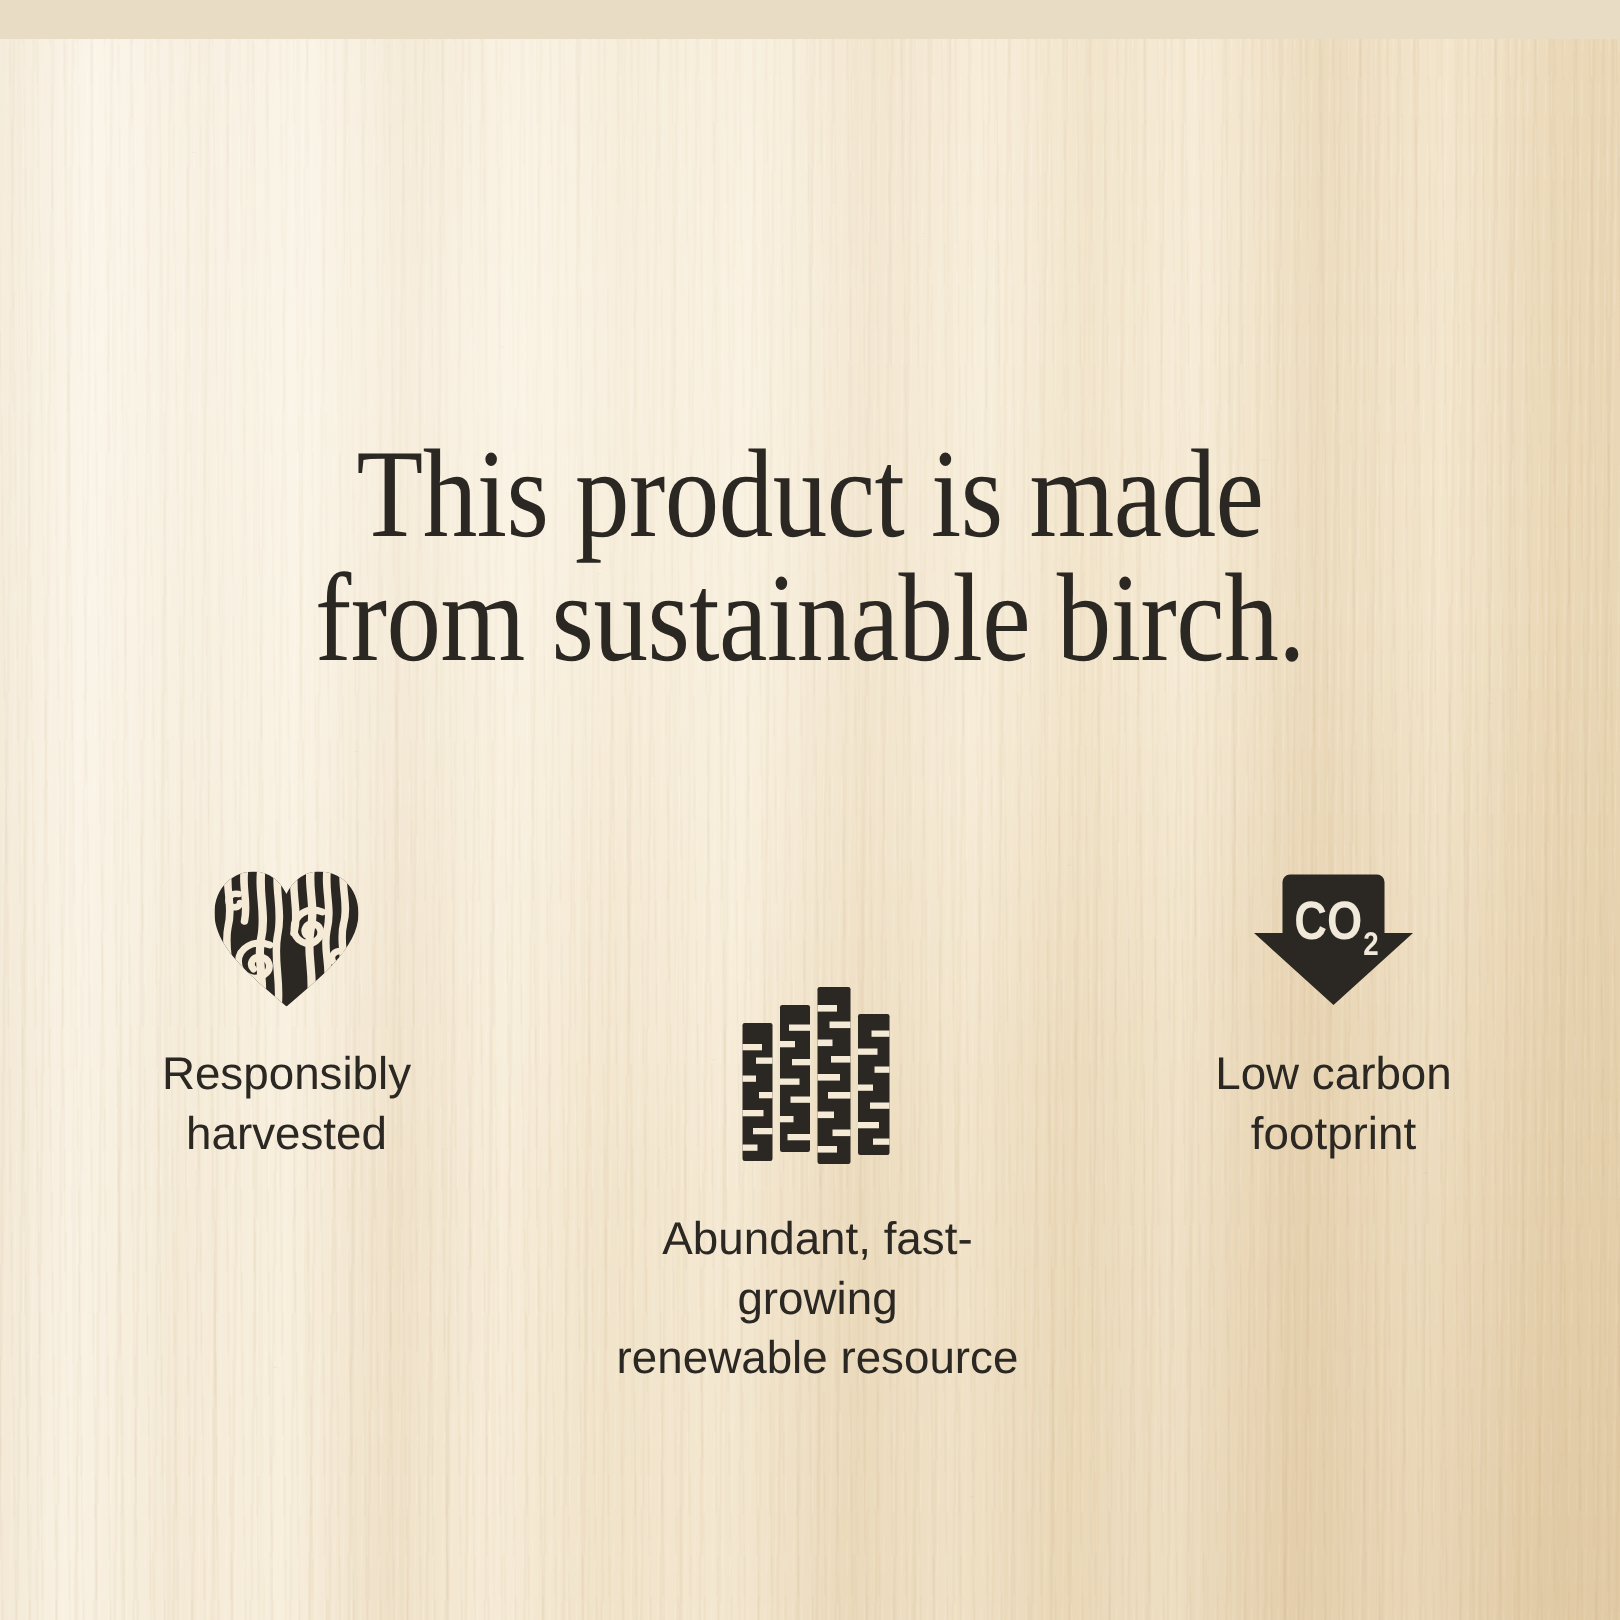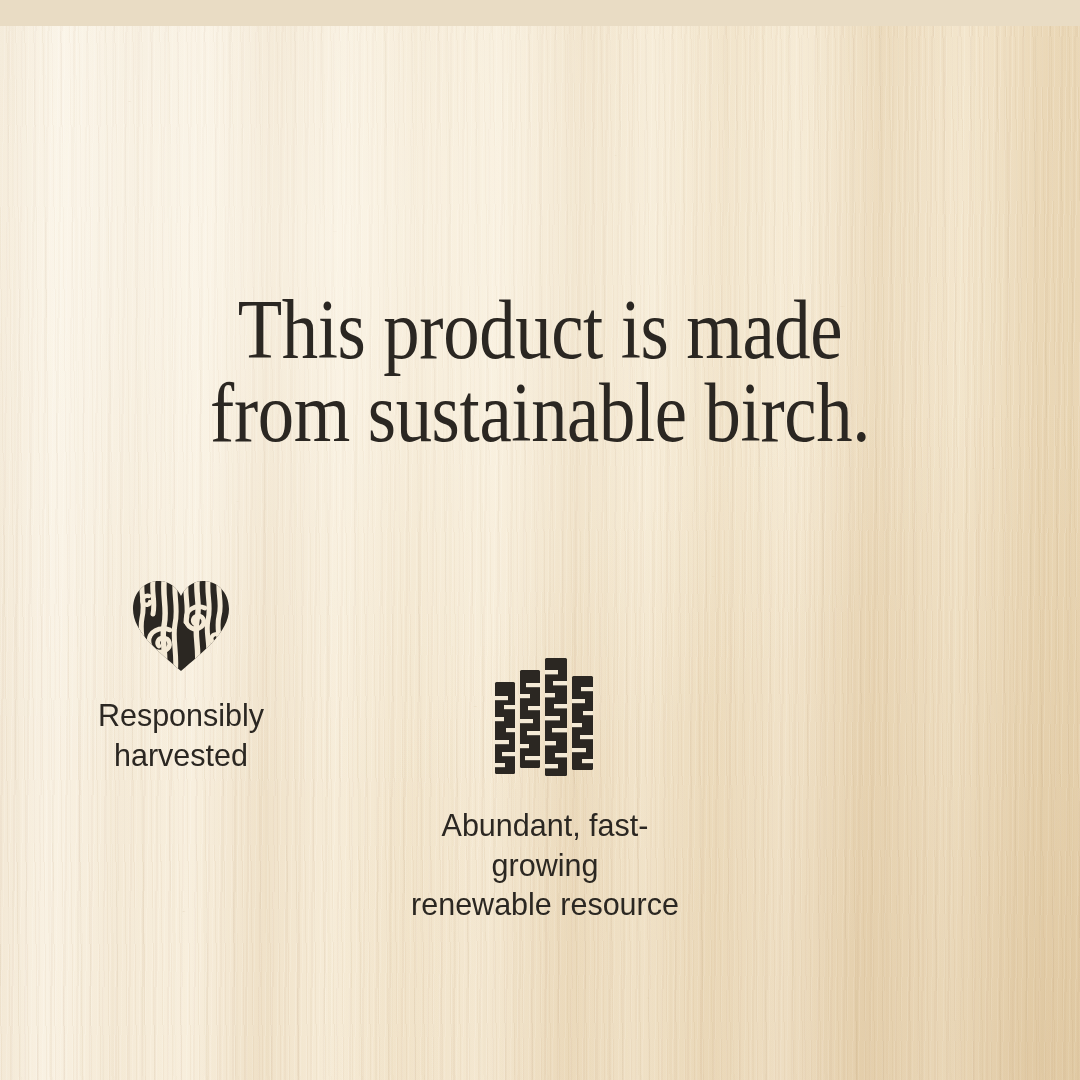--- a/index.html
+++ b/index.html
@@ -161,21 +161,21 @@
     top: 530px;
     height: 330px;
   }
   .card {
     position: absolute;
     display: flex;
     flex-direction: column;
     align-items: center;
     text-align: center;
   }
-  .card-1 { left: 52px;  top: 22px;  width: 258px; }
+  .card-1 { left: 62px;  top: 22px;  width: 258px; }
   .card-2 { left: 400px; top: 100px;  width: 290px; }
   .card-3 { left: 760px; top: 22px;  width: 258px; }
 
   .icon-wrap { display: block; }
   .caption {
     margin-top: 18px;
     color: #2b2722;
     font-size: 30.5px;
     line-height: 1.30;
     white-space: pre-line;
@@ -299,16 +299,36 @@
               <rect x="87" y="79" width="13" height="4.2"></rect>
               <rect x="79" y="92" width="14" height="4.2"></rect>
               <rect x="89" y="103" width="11" height="4.2"></rect>
             </g>
           </svg>
         </span>
         <div class="caption">Abundant, fast-growing
 renewable resource</div>
       </div>
 
+      <div class="card card-3">
+        <span class="icon-wrap">
+          <svg width="118" height="96" viewBox="0 0 118 96" aria-hidden="true">
+            <path d="M30 5
+                     L 88 5
+                     A 5 5 0 0 1 93 10
+                     L 93 44
+                     L 112 44
+                     L 59 92
+                     L 6 44
+                     L 25 44
+                     L 25 10
+                     A 5 5 0 0 1 30 5 Z" fill="#2b2722"></path>
+            <text x="56" y="48" fill="#f0e8d8" font-family="'Liberation Sans', sans-serif" font-size="36" font-weight="bold" text-anchor="middle" transform="scale(0.84 1) translate(10 0)">CO</text>
+            <text x="90" y="59" fill="#f0e8d8" font-family="'Liberation Sans', sans-serif" font-size="22" font-weight="bold" text-anchor="middle" transform="scale(0.84 1) translate(10 0)">2</text>
+          </svg>
+        </span>
+        <div class="caption">Low carbon
+footprint</div>
+      </div>
 
     </div>
   </div>
 </div>
 
 </body></html>

